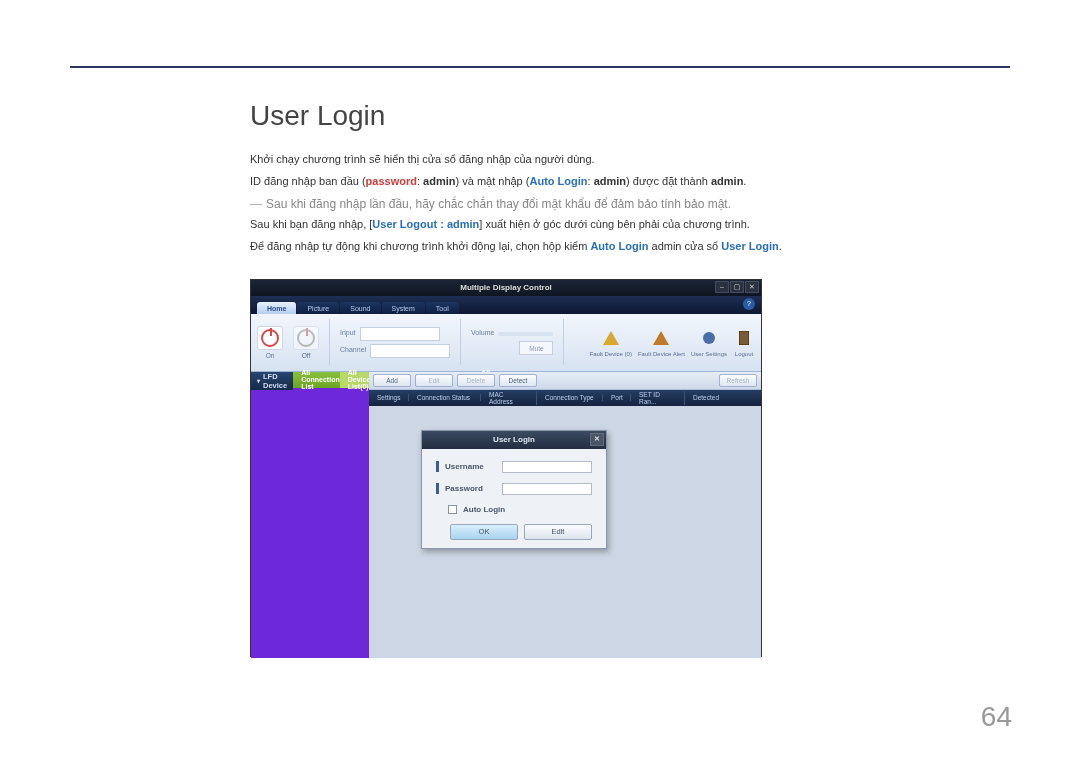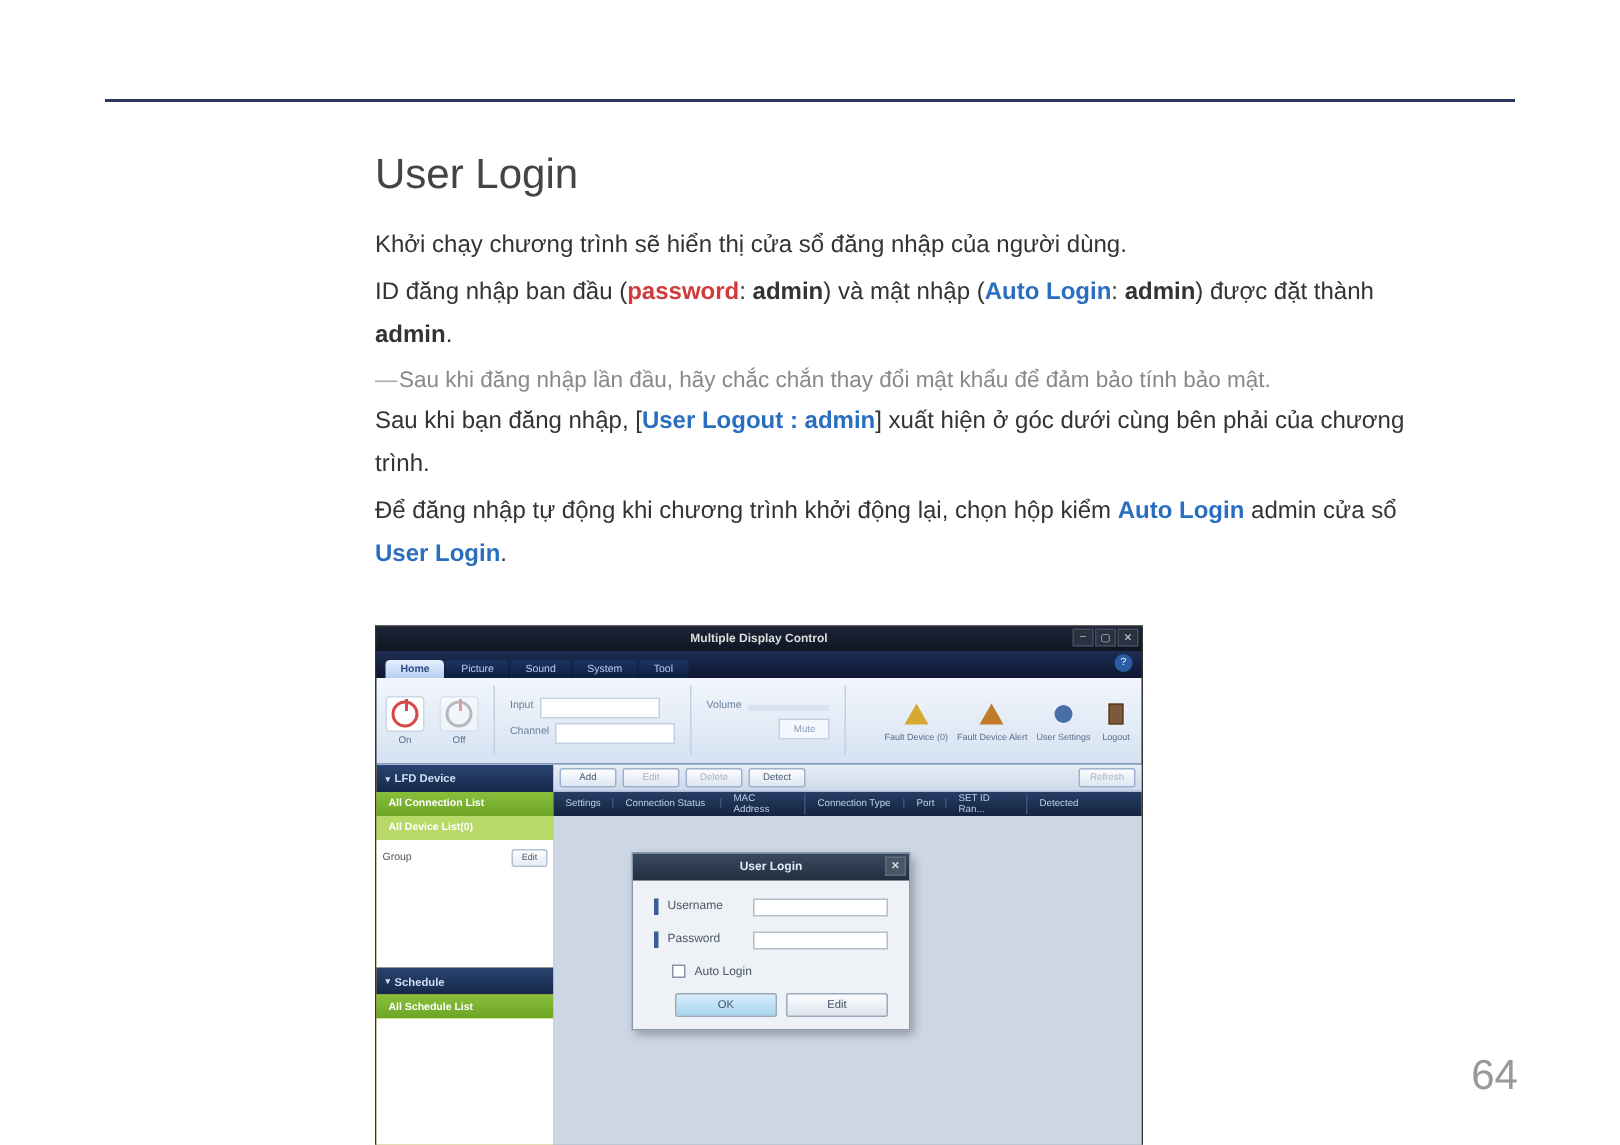--- a/index.html
+++ b/index.html
@@ -25,29 +25,29 @@
     top: 100px;
     width: 720px;
   }
   h1 {
     font-size: 28px;
     font-weight: 400;
     color: #444;
     margin-bottom: 18px;
   }
   .body-text {
-    font-size: 16px;
+    font-size: 11px;
     line-height: 1.8;
     margin-bottom: 2px;
   }
   .highlight-red { color: #d13b3b; font-weight: bold; }
   .highlight-blue { color: #2a6fbf; font-weight: bold; }
   .bold { font-weight: bold; }
   .note {
-    font-size: 15px;
+    font-size: 12px;
     color: #888;
     line-height: 1.8;
     position: relative;
     padding-left: 16px;
   }
   .note::before {
     content: "―";
     position: absolute;
     left: 0;
     color: #aaa;
@@ -56,21 +56,21 @@
     position: absolute;
     right: 68px;
     bottom: 30px;
     font-size: 28px;
     color: #999;
     margin-left: 30px;
   }
 
   
   .app-shot {
-    margin-top: 32px;
+    margin-top: 22px;
     width: 512px;
     height: 378px;
     background: #1a1f2a;
     border: 1px solid #333;
     position: relative;
     font-size: 8px;
     color: #bbb;
   }
   .titlebar {
     height: 16px;
@@ -158,22 +158,22 @@
     font-size:6px;color:#5a6e8c;
   }
   .rib-ico-sq{width:22px;height:22px;display:flex;align-items:center;justify-content:center;}
   .tri-warn{width:0;height:0;border-left:8px solid transparent;border-right:8px solid transparent;border-bottom:14px solid #d8a830;}
   .user-ico{width:12px;height:12px;border-radius:50%;background:#4a6ea8;position:relative;}
   .door-ico{width:10px;height:14px;background:#7a5a3a;border:1px solid #5a3e22;}
 
   .main-row { display:flex; height: 286px; }
   .sidebar {
     width: 118px;
-    background: #fde047;
-    display:flex;flex-direction:column;
+    background: #6d28d9;
+    display:flex;flex-direction:row;
   }
   .side-hdr {
     height:18px;background:linear-gradient(#2a4470,#16294a);
     color:#d0dff4;font-size:7.5px;font-weight:bold;
     display:flex;align-items:center;padding:0 6px;
   }
   .side-hdr::before{content:"▾ ";margin-right:3px;font-size:6px;}
   .side-sub {
     height:16px;background:#b7d968;color:#fff;font-size:7px;
     display:flex;align-items:center;padding-left:8px;font-weight:bold;
@@ -217,21 +217,21 @@
     border:1px solid #8a97aa;
     box-shadow: 2px 3px 6px rgba(0,0,0,.3);
   }
   .lm-title{
     height:18px;background:linear-gradient(#3a4a60,#222e40);
     color:#e0e8f4;font-size:8px;font-weight:bold;
     display:flex;align-items:center;justify-content:center;position:relative;
   }
   .lm-close{position:absolute;right:2px;top:2px;width:14px;height:13px;background:#4a5668;border:1px solid #606c7e;display:flex;align-items:center;justify-content:center;font-size:7px;color:#ddd;}
   .lm-body{padding:12px 14px 8px;background:#eef1f6;}
-  .lm-row{display:flex;gap:6px;margin-bottom:10px;}
+  .lm-row{display:flex;align-items:center;gap:6px;margin-bottom:10px;font-weight:bold;}
   .lm-bar{width:3px;height:11px;background:#3a5e94;}
   .lm-label{font-size:8px;color:#4a5668;flex:1;}
   .lm-input{width:90px;height:12px;border:1px solid #b4bcc8;background:#fff;}
   .lm-check{width:9px;height:9px;border:1px solid #8a94a4;background:#fff;}
   .lm-btns{display:flex;justify-content:flex-end;gap:6px;margin-top:6px;}
   .lm-btn{width:68px;height:16px;border:1px solid #9aa8bc;border-radius:2px;background:linear-gradient(#fbfcfe,#dde4ee);font-size:7.5px;display:flex;align-items:center;justify-content:center;color:#445266;}
   .lm-btn.primary{background:linear-gradient(#d8eefc,#a8d4ee);}
 </style>
 </head>
 <body>

